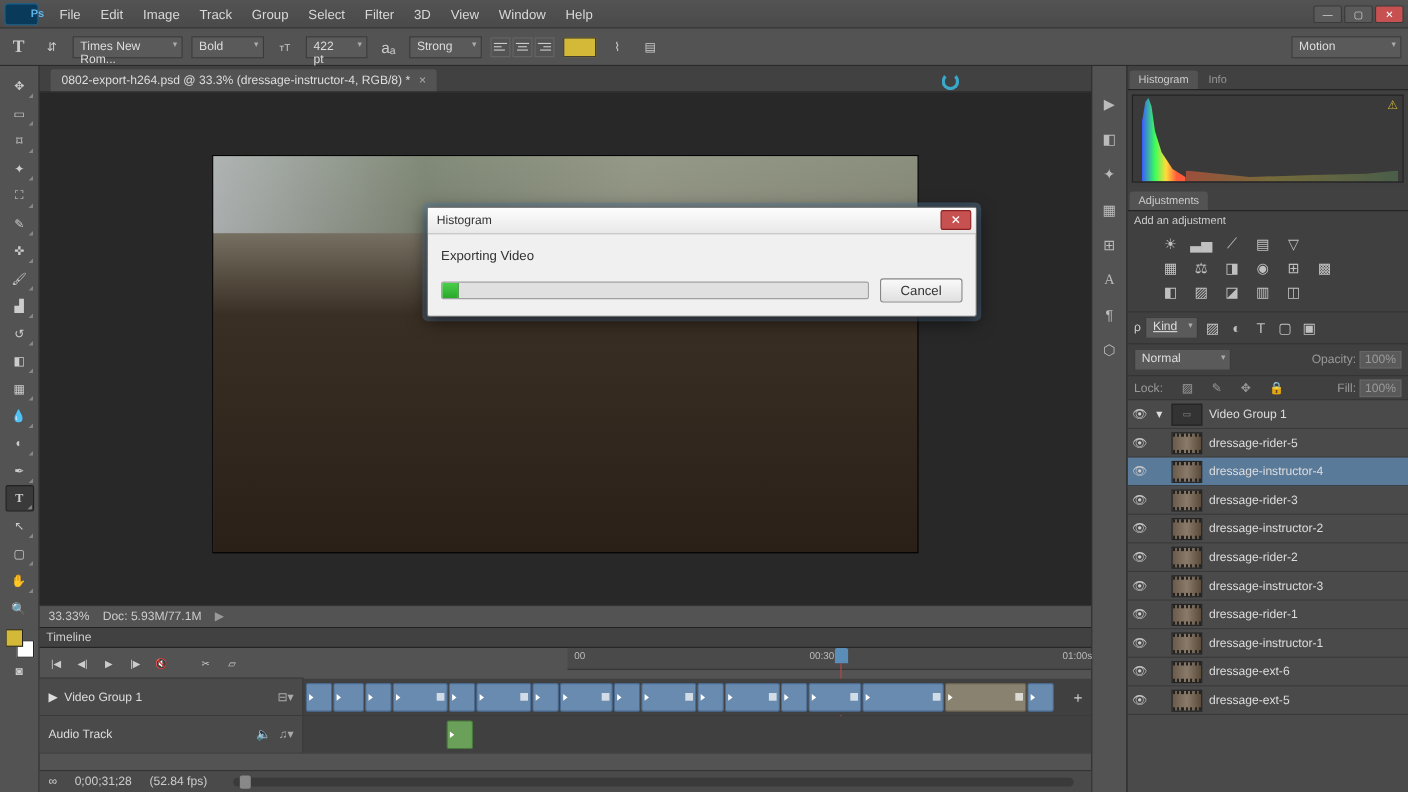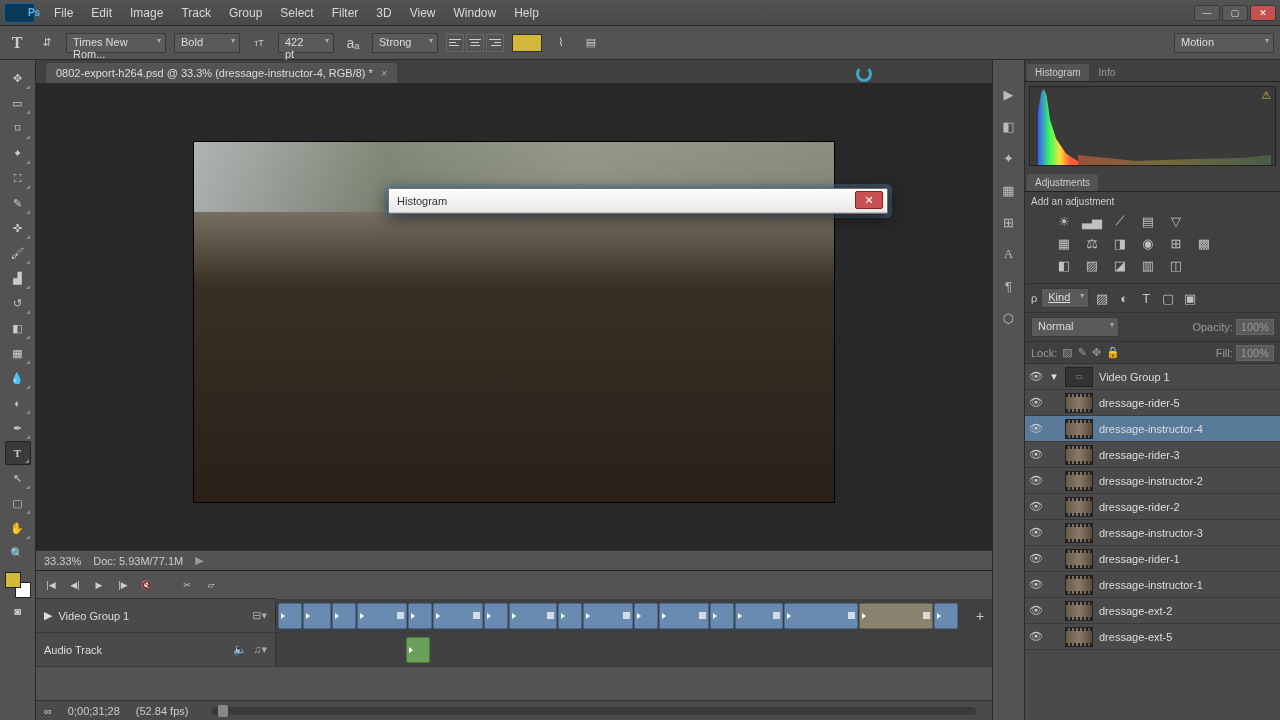--- a/index.html
+++ b/index.html
@@ -222,33 +222,42 @@
         <div class="canvas-overlay"></div>
       </div>
     </div>
     <div class="status-bar">
       <span>33.33%</span>
       <span>Doc: 5.93M/77.1M</span>
       <span style="color:#999;">▶</span>
     </div>
 
     <div class="timeline-panel">
+      <div class="tl-header">
+          <span>Timeline</span>
+        </div>
       <div style="display:flex;">
         <div style="width:240px;">
           <div class="tl-controls">
             <div class="tl-btn">|◀</div>
             <div class="tl-btn">◀|</div>
             <div class="tl-btn">▶</div>
             <div class="tl-btn">|▶</div>
             <div class="tl-btn">🔇</div>
             <div style="width:10px;"></div>
             <div class="tl-btn">✂</div>
             <div class="tl-btn">▱</div>
           </div>
         </div>
+        <div class="tl-ruler" style="flex:1;">
+          <span class="tl-tick" style="left:6px;">00</span>
+          <span class="tl-tick" style="left:220px;">00:30</span>
+          <span class="tl-tick" style="left:450px;">01:00s</span>
+          <div class="playhead" style="left:243px;"></div>
+        </div>
       </div>
       <div class="tl-tracks">
         <div class="tl-track">
           <div class="tl-track-head">
             <span>▶</span>
             <span>Video Group 1</span>
             <span style="margin-left:auto;color:#aaa;">⊟▾</span>
           </div>
           <div class="tl-track-body" id="video-clips">
               <div class="clip" style="width: 24px;">
@@ -396,21 +405,21 @@
         <span class="adj-ic">◐</span>
         <span class="adj-ic">T</span>
         <span class="adj-ic">▢</span>
         <span class="adj-ic">▣</span>
       </div>
       <div class="layers-opts2">
         <div class="opt-dropdown" style="width:88px;">Normal</div>
         <div><span>Opacity:</span> <span style="border:1px solid #666;padding:1px 4px;background:#5a5a5a;">100%</span></div>
       </div>
       <div class="layers-opts2">
-        <div style="display:flex;gap:5px;align-items:center;">
+        <div style="display:flex;gap:17px;align-items:center;">
             <span>Lock:</span> 
             <span>▨</span>
             <span>✎</span>
             <span>✥</span>
             <span>🔒</span>
           </div>
         <div><span>Fill:</span> <span style="border:1px solid #666;padding:1px 4px;background:#5a5a5a;">100%</span></div>
       </div>
       <div class="layers-list" id="layers-list">
           <div class="layer-row group">
@@ -464,33 +473,42 @@
           <div class="layer-row">
             <span class="layer-eye">👁</span>
             <span style="width:10px;"></span>
             <div class="layer-thumb strip"></div>
             <span>dressage-instructor-1</span>
           </div>
           <div class="layer-row">
             <span class="layer-eye">👁</span>
             <span style="width:10px;"></span>
             <div class="layer-thumb strip"></div>
-            <span>dressage-ext-2</span>
+            <span>dressage-ext-6</span>
           </div>
           <div class="layer-row">
             <span class="layer-eye">👁</span>
             <span style="width:10px;"></span>
             <div class="layer-thumb strip"></div>
             <span>dressage-ext-5</span>
           </div>
         </div>
     </div>
   </div>
 </div>
 
 <div class="dialog-mask">
   <div class="dialog">
     <div class="dlg-title">
       <span>Histogram</span>
       <div class="dlg-close">✕</div>
     </div>
+    <div class="dlg-body">
+      <div class="dlg-msg">Exporting Video</div>
+      <div class="dlg-row">
+        <div class="progress-bar">
+          <div class="progress-fill" id="progress-fill" style="width: 4%;"></div>
+        </div>
+        <button class="dlg-btn">Cancel</button>
+      </div>
+    </div>
   </div>
 </div>
 
 </body></html>

